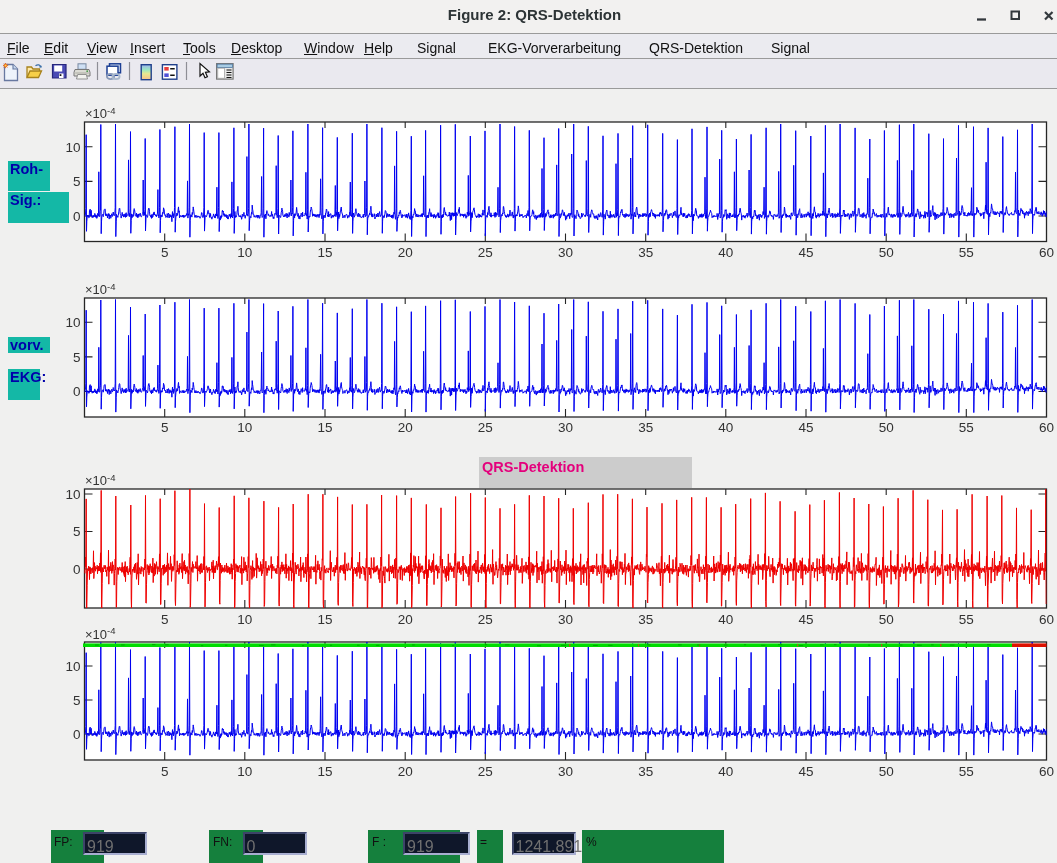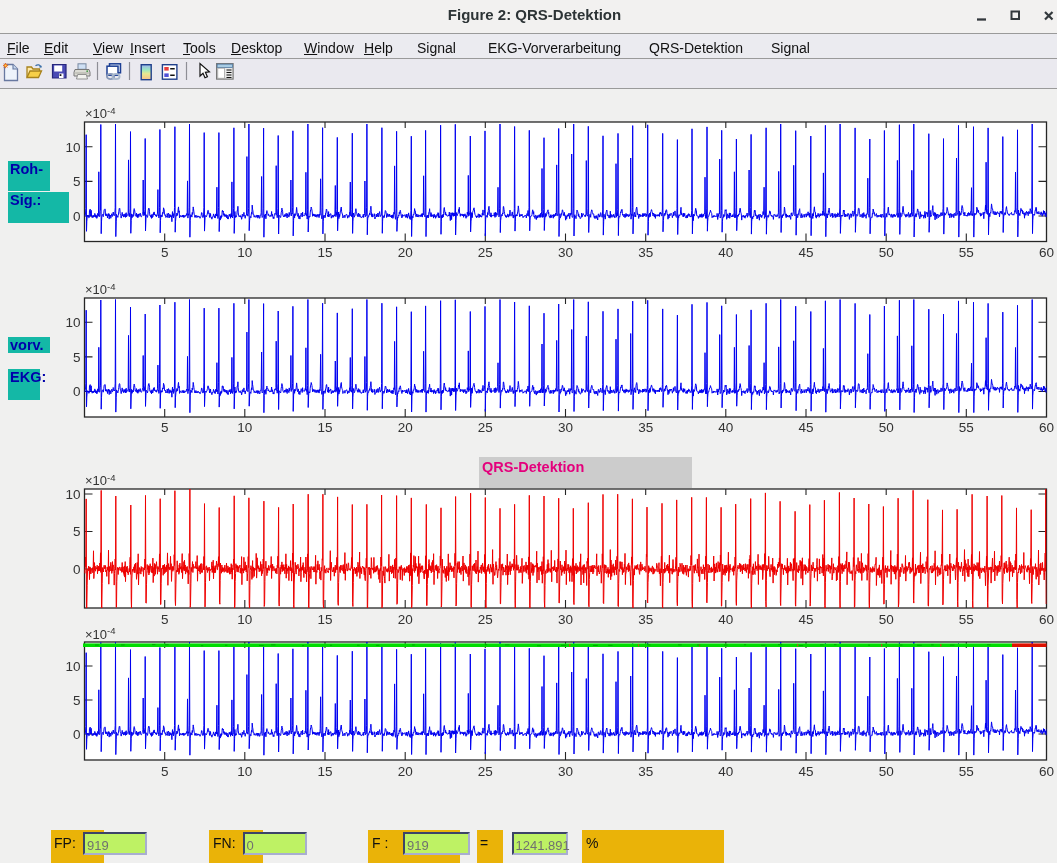--- a/index.html
+++ b/index.html
@@ -1,39 +1,39 @@
 <!DOCTYPE html>
 <html><head><meta charset="utf-8"><style>
 * {margin:0;padding:0;box-sizing:border-box}
 html,body {width:1057px;height:863px;overflow:hidden;background:#f0f0ef;
  font-family:"Liberation Sans",sans-serif;position:relative}
 .abs {position:absolute}
 .glabel {position:absolute;background:#14b8a6;color:#0000aa;font-weight:bold;
  font-size:14.5px;padding-left:2px}
-.blabel {position:absolute;background:#eab308;color:#111;font-size:14px}
-.inp {position:absolute;background:#bef264;border:2px solid;border-color:#3c4468 #a8aed0 #a8aed0 #3c4468;
- color:#707070;font-size:13px;padding:4px 0 5px 2px;height:23px}
+.blabel {position:absolute;background:#15803d;color:#111;font-size:12px}
+.inp {position:absolute;background:#0f172a;border:2px solid;border-color:#3c4468 #a8aed0 #a8aed0 #3c4468;
+ color:#707070;font-size:16px;padding:4px 0 5px 2px;height:23px}
 </style></head>
 <body>
 
 <div class="abs" style="left:0;top:0;width:1057px;height:33px;background:#f2f1f0"></div>
 <div class="abs" style="left:0;top:32.5px;width:1057px;height:1.5px;background:#9a9a9a"></div>
 <div class="abs" style="left:6px;top:6px;width:1057px;text-align:center;font-size:15px;font-weight:bold;color:#2d3436">Figure 2: QRS-Detektion</div>
 <svg class="abs" style="left:960px;top:0" width="97" height="29">
  <path d="M17 19.5h9" stroke="#33393d" stroke-width="2.3"></path>
  <rect x="51.5" y="11.5" width="7.5" height="7.5" fill="none" stroke="#33393d" stroke-width="2"></rect>
  <path d="M85 12l7.5 7.5M92.5 12L85 19.5" stroke="#33393d" stroke-width="2.2"></path>
 </svg>
 
 <div class="abs" style="left:0;top:34px;width:1057px;height:23.5px;background:#ebebf0"></div>
 <div class="abs" style="left:0;top:57.5px;width:1057px;height:1.5px;background:#9a9a9a"></div>
 <div class="abs" style="top:40px;left:0;width:1057px;height:20px;font-size:14px;color:#111">
 <span class="abs" style="left:7px"><u>F</u>ile</span>
 <span class="abs" style="left:44px"><u>E</u>dit</span>
-<span class="abs" style="left:93px"><u>V</u>iew</span>
+<span class="abs" style="left:87px"><u>V</u>iew</span>
 <span class="abs" style="left:130px"><u>I</u>nsert</span>
 <span class="abs" style="left:183px"><u>T</u>ools</span>
 <span class="abs" style="left:231px"><u>D</u>esktop</span>
 <span class="abs" style="left:304px"><u>W</u>indow</span>
 <span class="abs" style="left:364px"><u>H</u>elp</span>
 <span class="abs" style="left:417px">Signal</span>
 <span class="abs" style="left:488px">EKG-Vorverarbeitung</span>
 <span class="abs" style="left:649px">QRS-Detektion</span>
 <span class="abs" style="left:771px">Signal</span>
 </div>
@@ -272,13 +272,13 @@
 <div class="glabel" style="left:8px;top:369px;width:32px;height:31px">EKG:</div>
 <div class="abs" style="left:479px;top:457px;width:213px;height:31px;background:#cccccc;color:#e4007c;font-weight:bold;font-size:14.5px;padding:2px 0 0 3px">QRS-Detektion</div>
 
 <div class="blabel" style="left:51px;top:830px;width:53px;height:33px;padding:5px 0 0 3px">FP:</div>
 <div class="inp" style="left:83px;top:832px;width:64px">919</div>
 <div class="blabel" style="left:209px;top:830px;width:54px;height:33px;padding:5px 0 4px 4px">FN:</div>
 <div class="inp" style="left:242.5px;top:832px;width:64px">0</div>
 <div class="blabel" style="left:368px;top:830px;width:92px;height:33px;padding:5px 0 0 4px">F :</div>
 <div class="inp" style="left:403px;top:832px;width:67px">919</div>
 <div class="blabel" style="left:477px;top:830px;width:26px;height:33px;padding:5px 0 0 3px">=</div>
-<div class="inp" style="left:511.5px;top:832px;width:56px">1241.891</div>
+<div class="inp" style="left:511.5px;top:832px;width:64px">1241.891</div>
 <div class="blabel" style="left:582px;top:830px;width:142px;height:33px;padding:5px 0 0 4px">%</div>
 </body></html>

